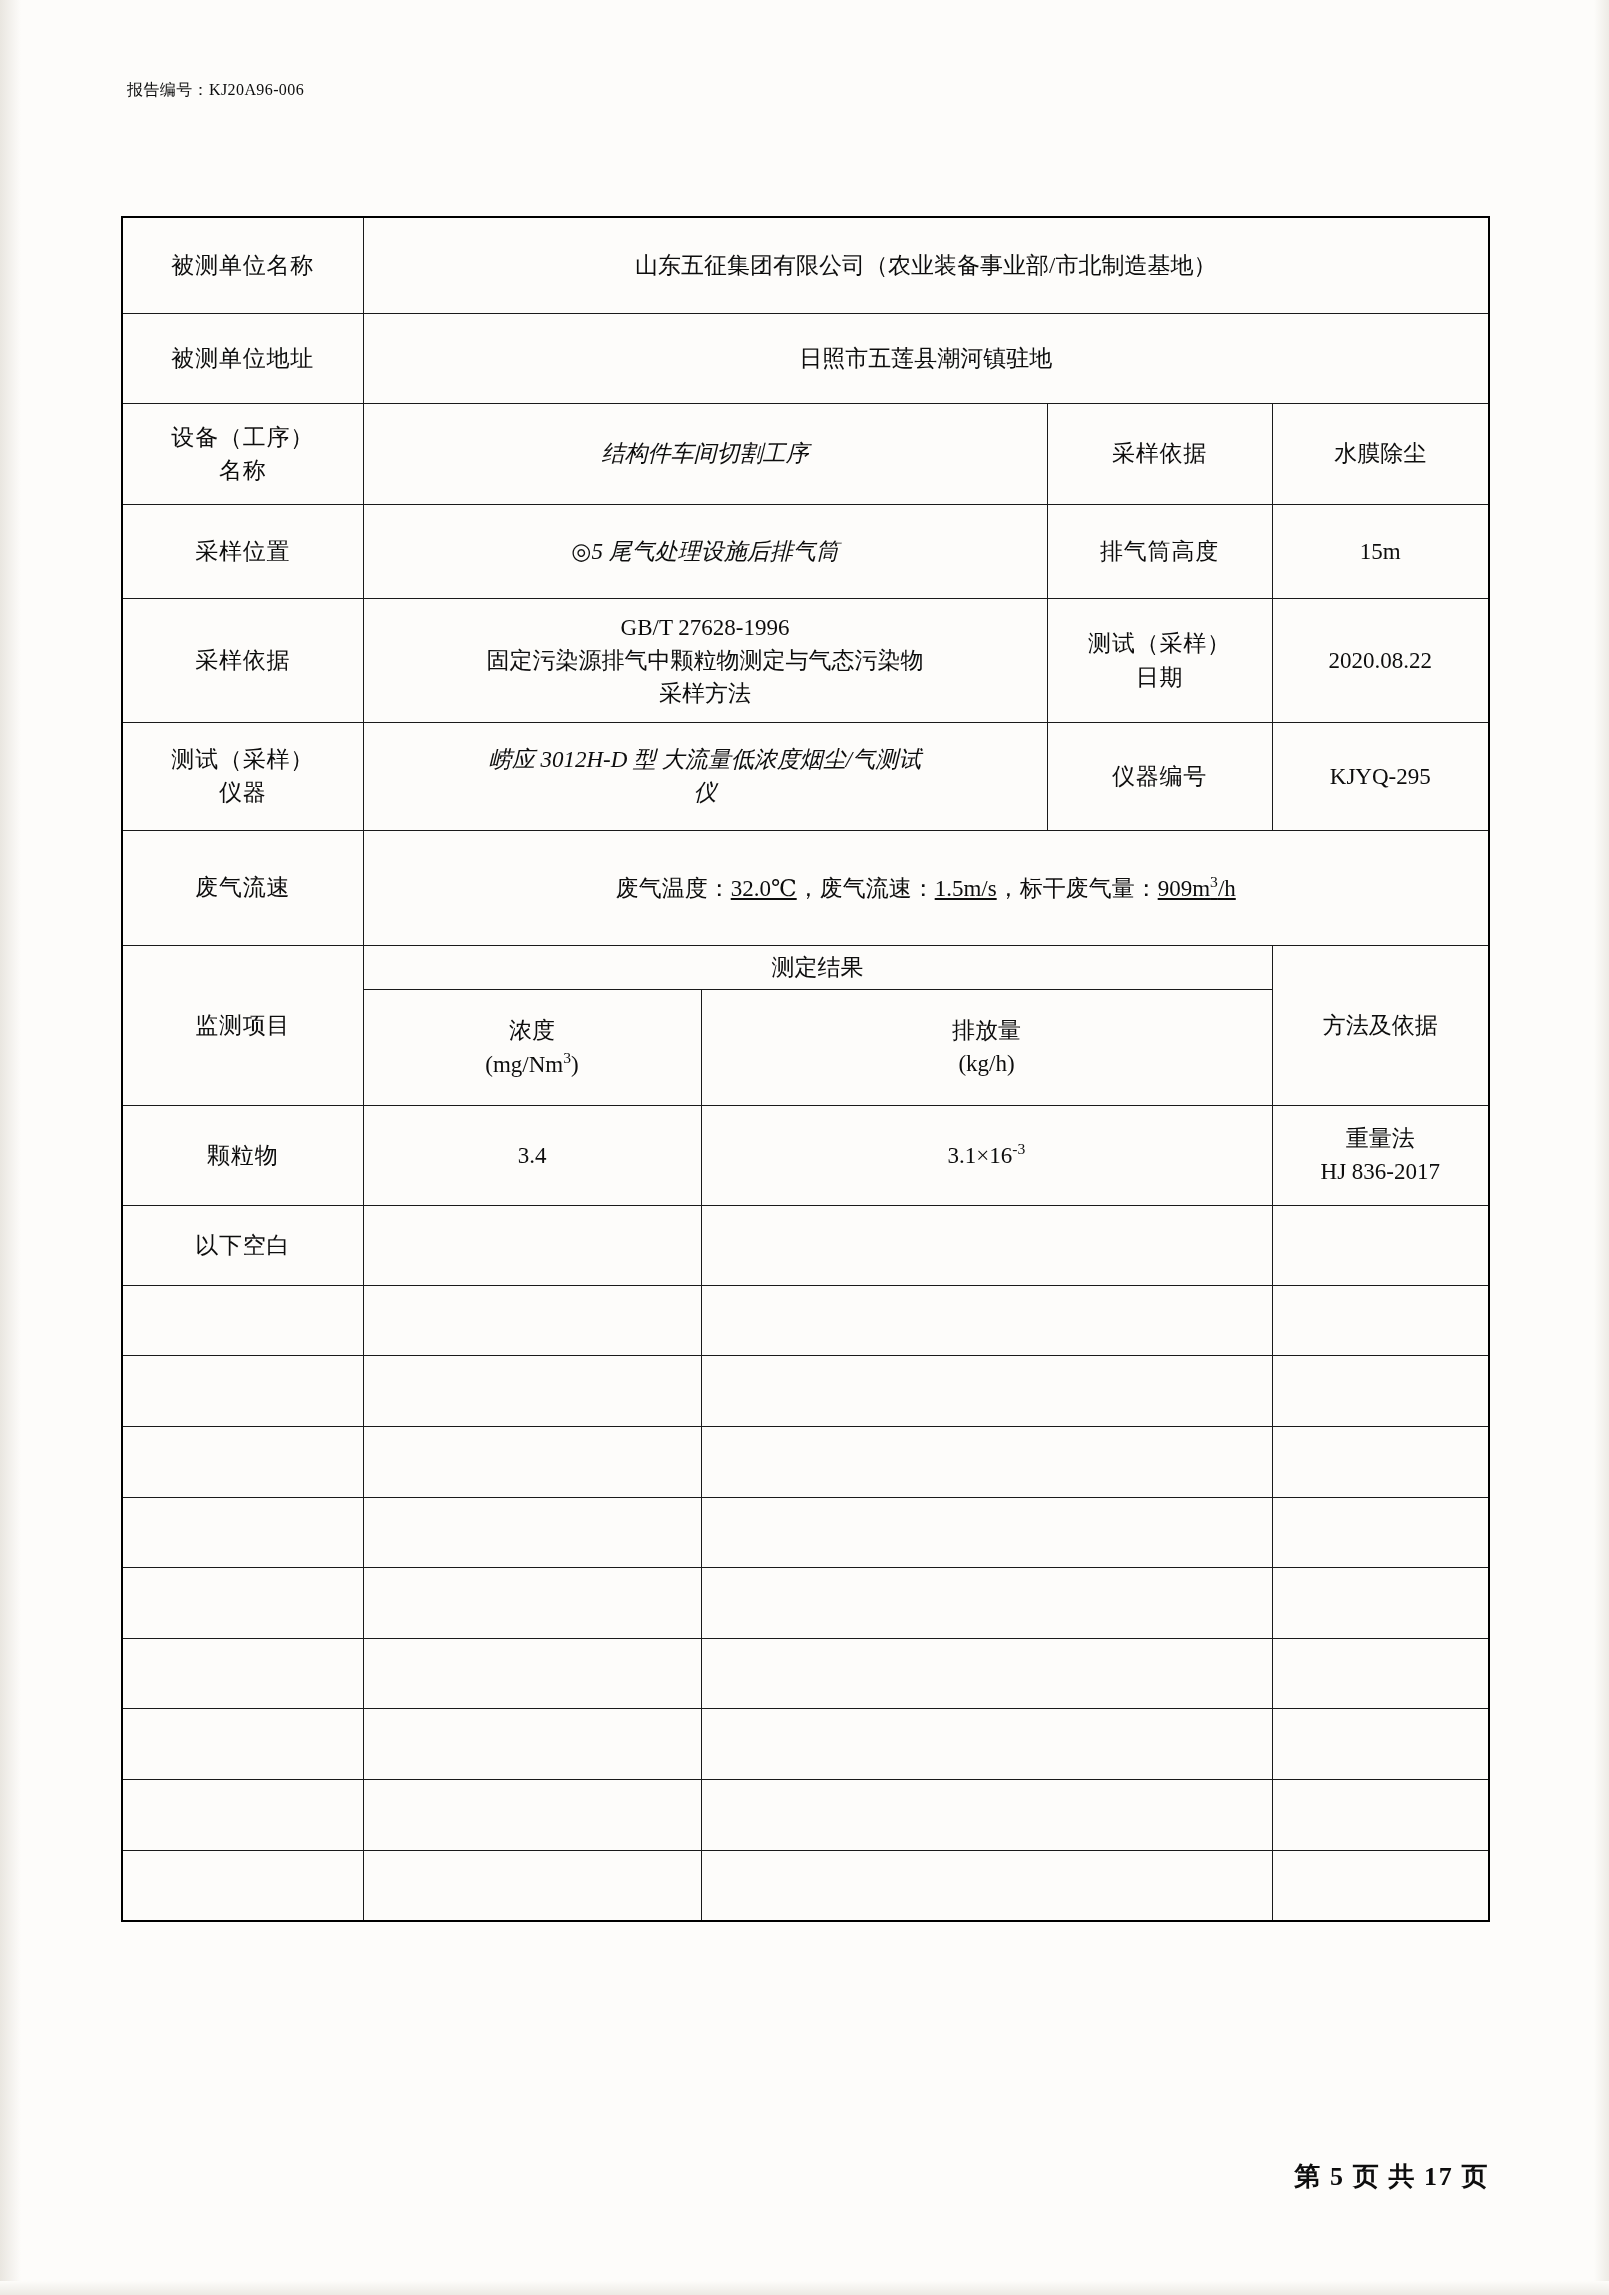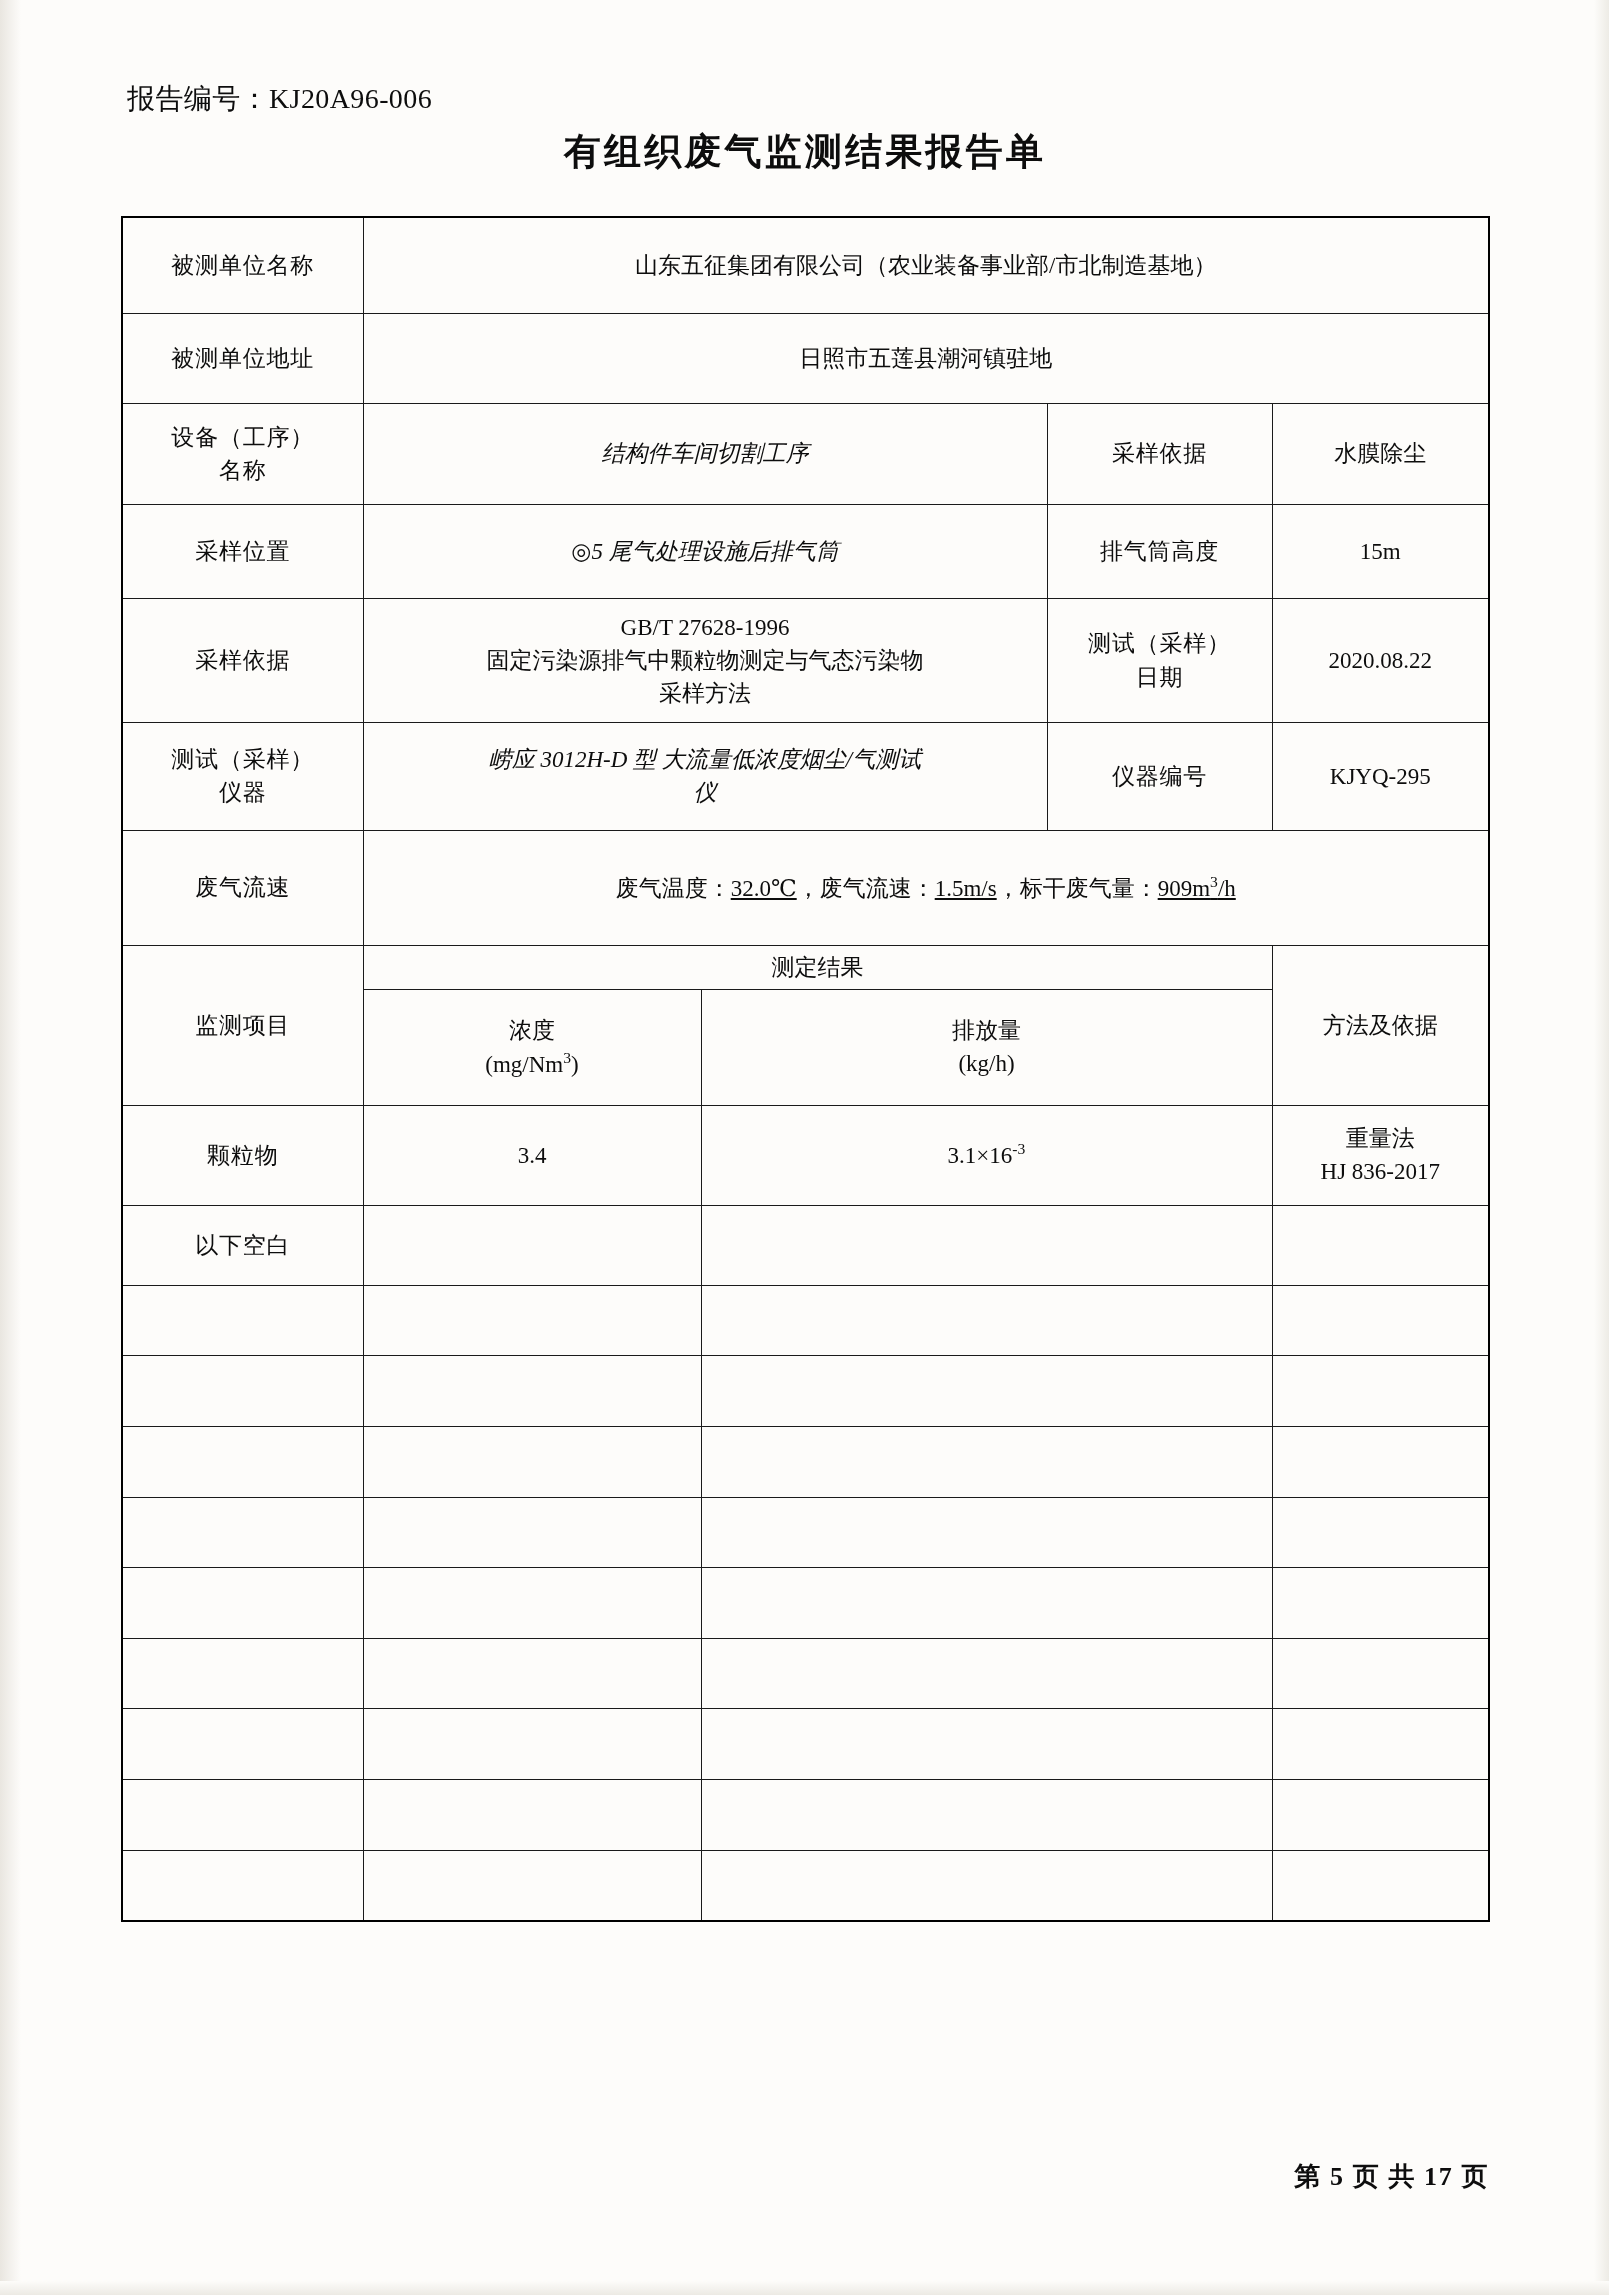--- a/index.html
+++ b/index.html
@@ -37,21 +37,21 @@
     position: absolute;
     left: 0; right: 0; bottom: 0;
     height: 14.5px;
     background: linear-gradient(0deg, #eceae4 0%, #fdfcfa 100%);
   }
 
   .report-no {
     position: absolute;
     left: 127px;
     top: 80px;
-    font-size: 28px;
+    font-size: 16px;
     letter-spacing: 0.4px;
     white-space: nowrap;
   }
   .doc-title {
     position: absolute;
     left: 0;
     right: 0;
     top: 127px;
     text-align: center;
     font-size: 37px;
@@ -118,21 +118,20 @@
 </style>
 </head>
 <body>
 
 <div class="page">
   <div class="scan-edge-left"></div>
   <div class="scan-edge-right"></div>
   <div class="scan-edge-bottom"></div>
 
   <div class="report-no">报告编号：KJ20A96-006</div>
-  <div class="doc-title">有组织废气监测结果报告单</div>
 
   <table class="main outer-thick">
     <colgroup>
       <col style="width:241px">
       <col style="width:338px">
       <col style="width:346px">
       <col style="width:225px">
       <col style="width:217px">
     </colgroup>
     <tbody>

